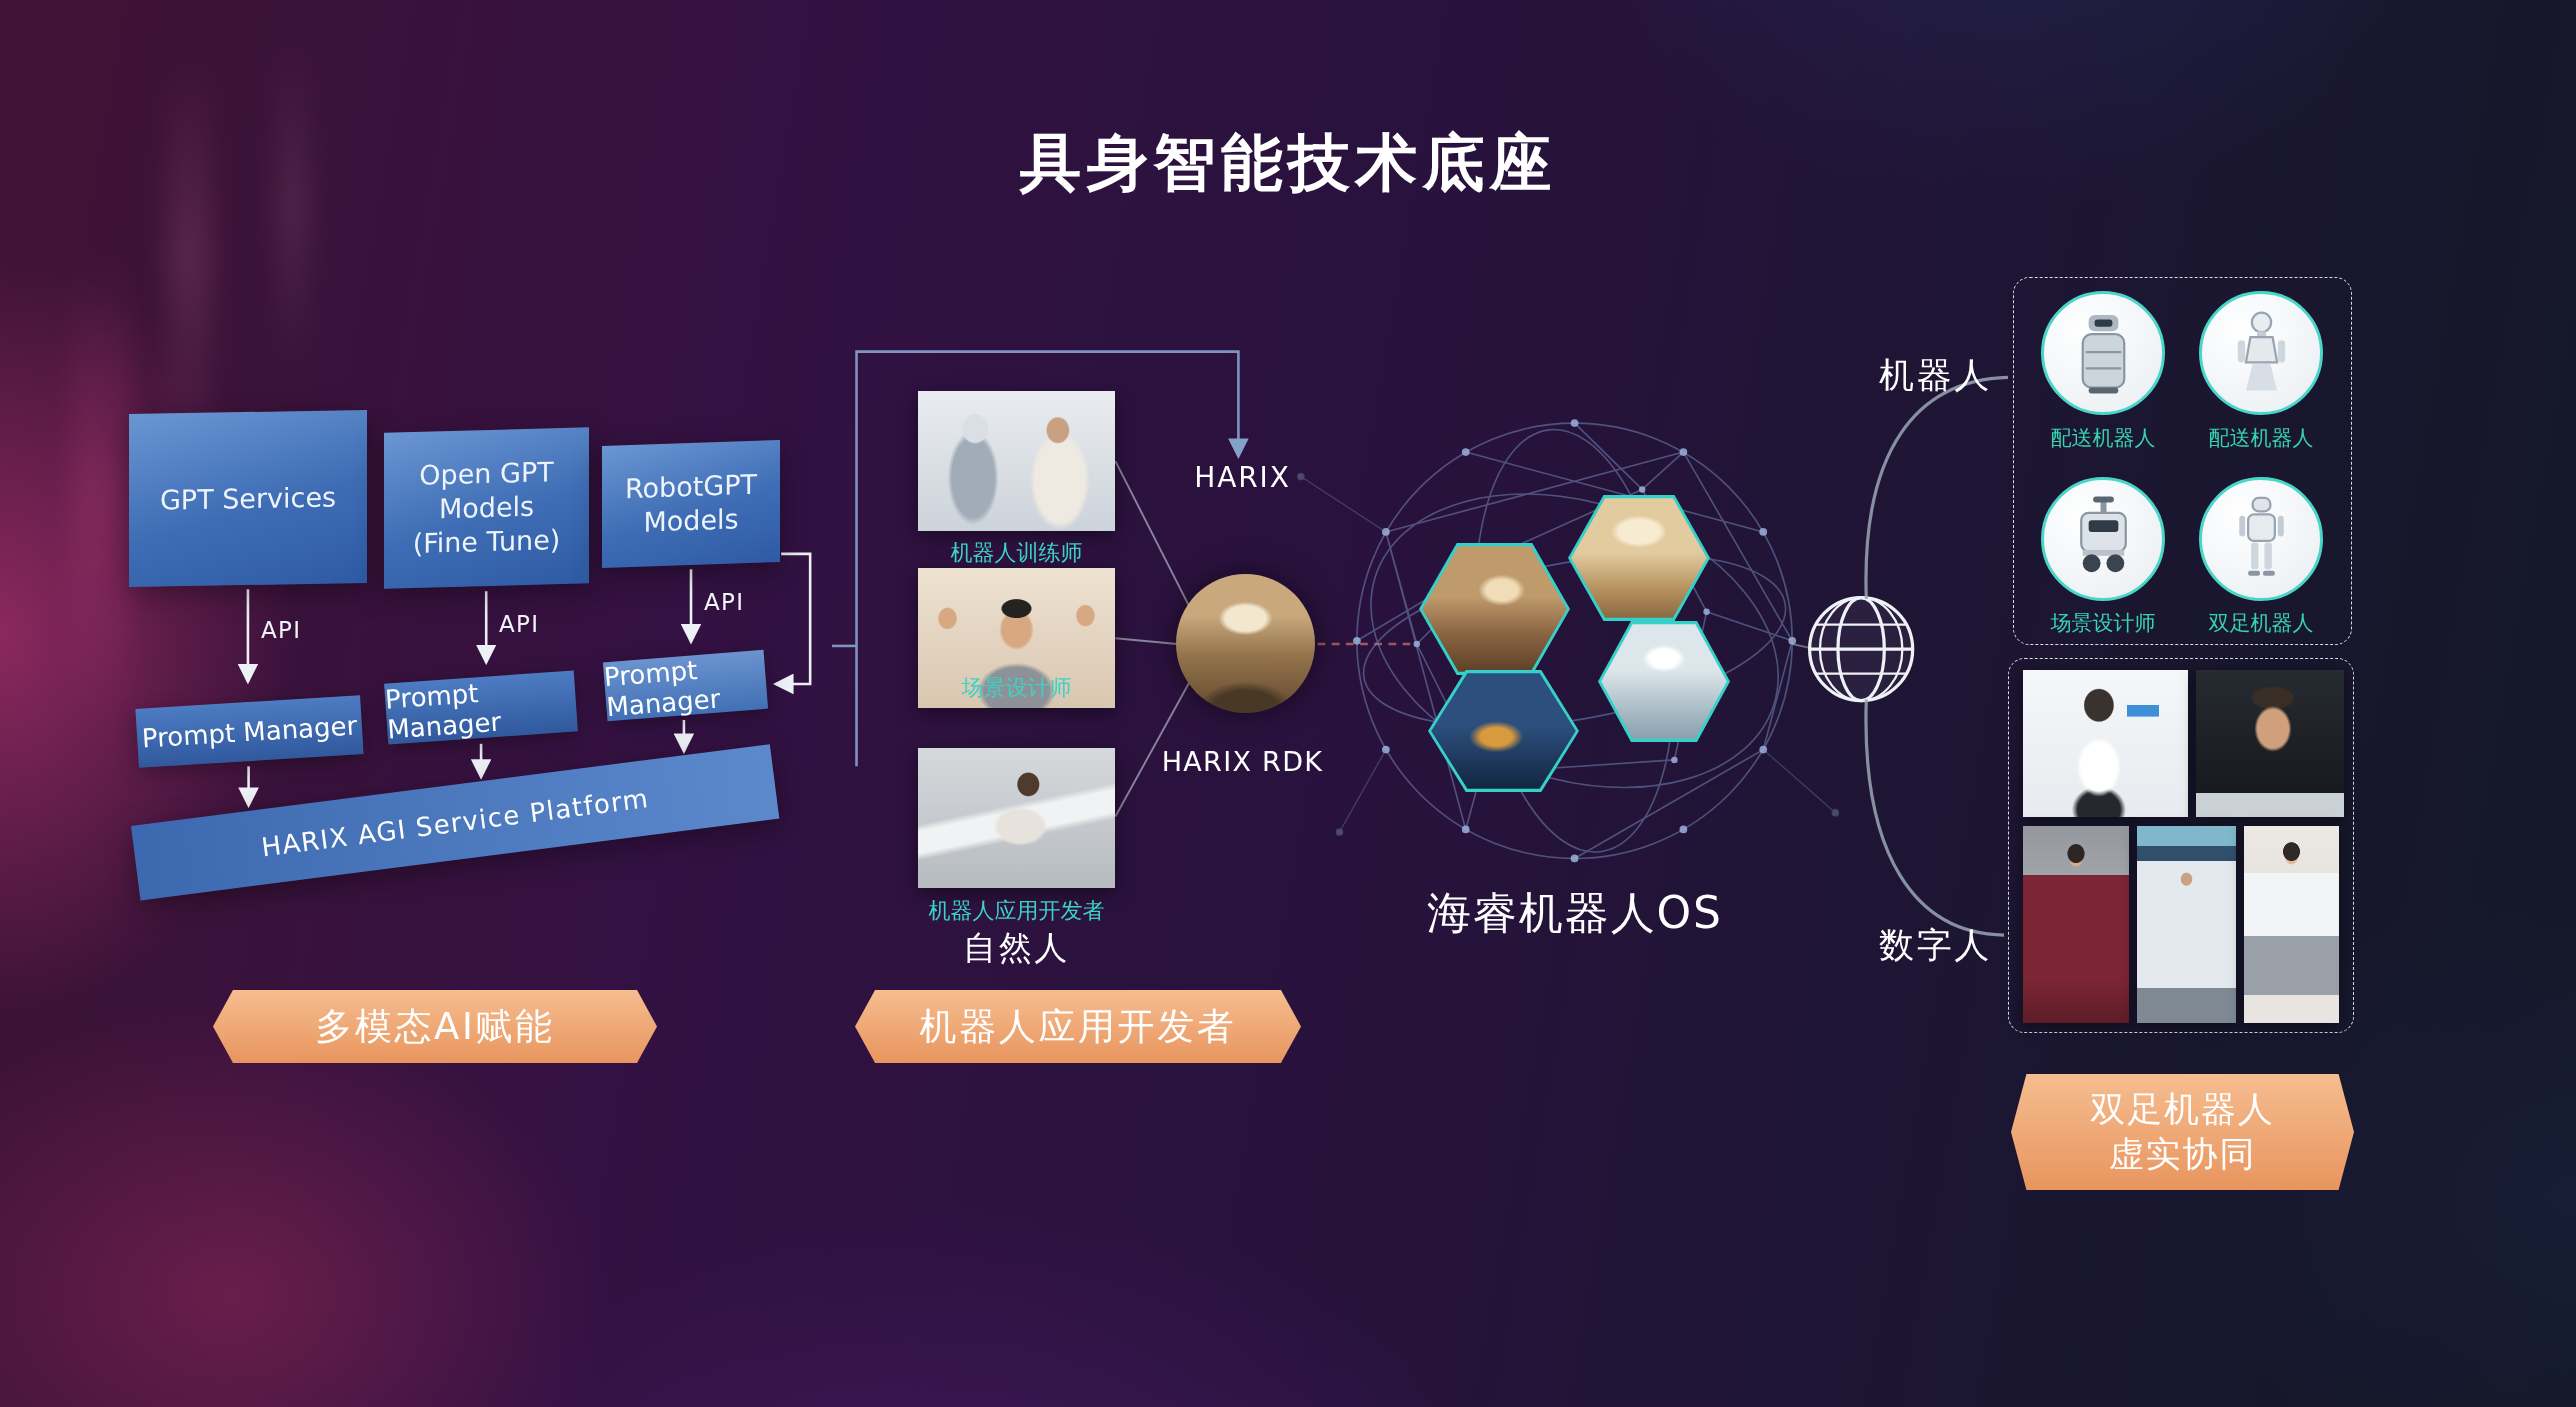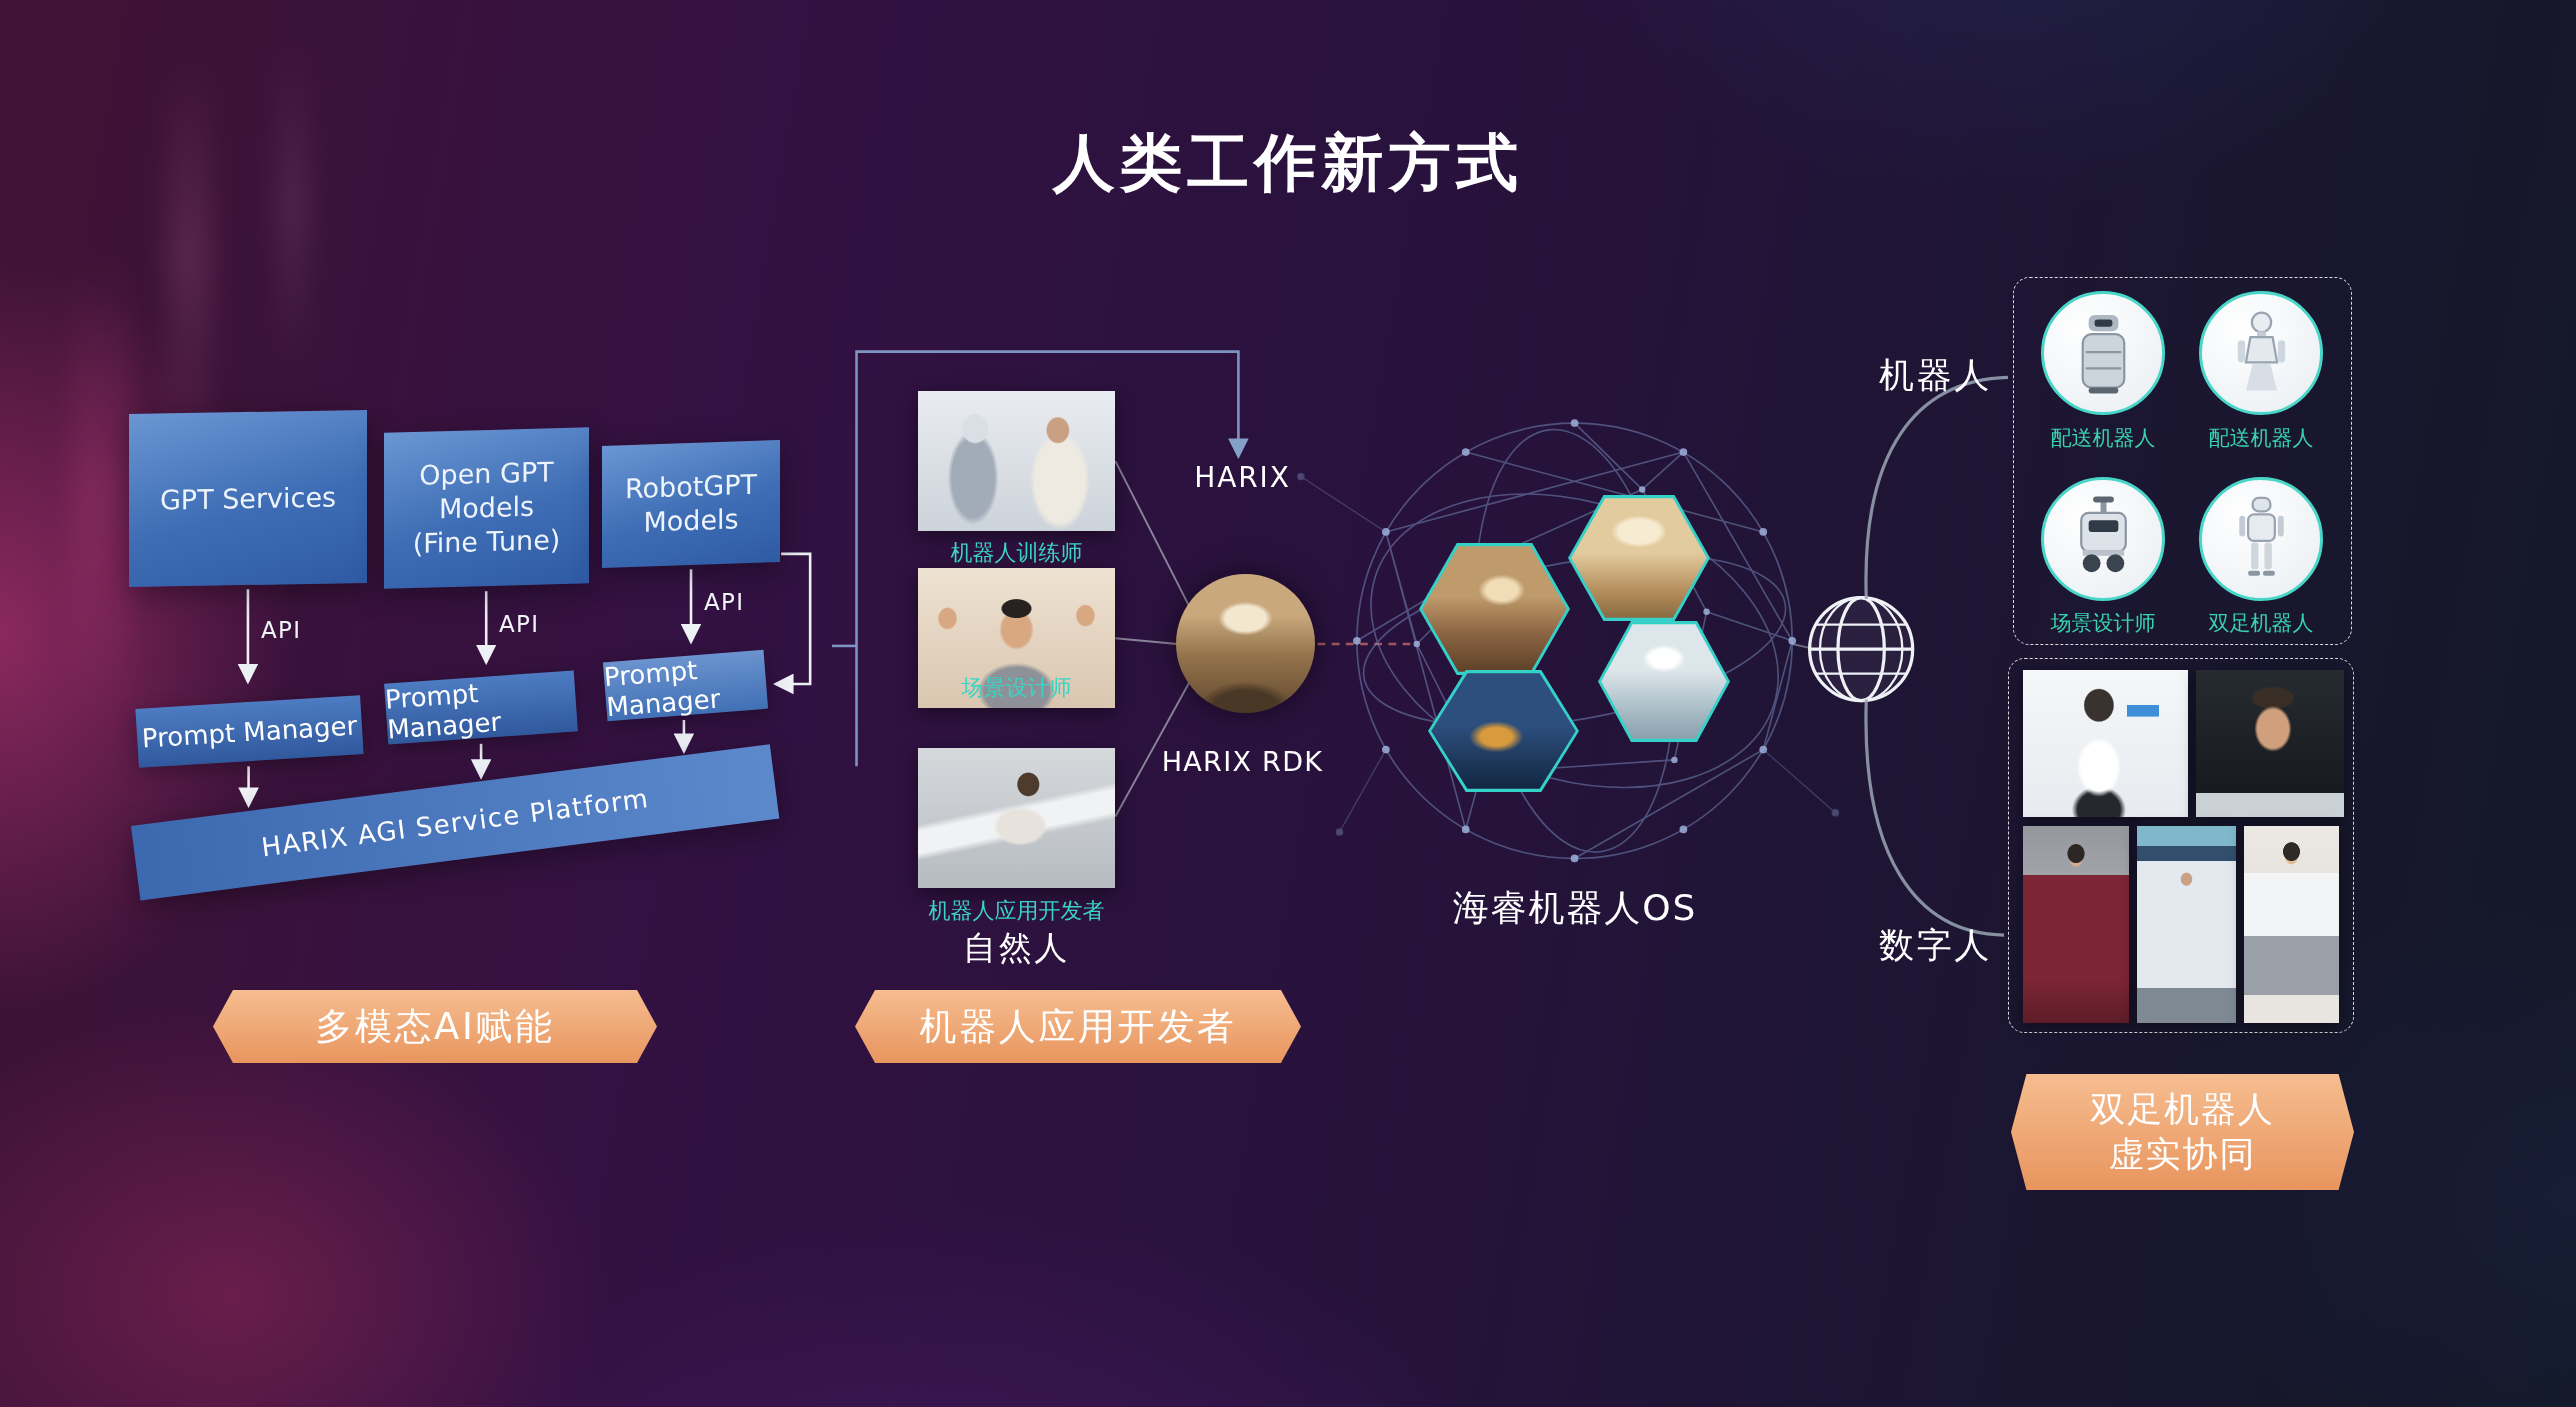--- a/index.html
+++ b/index.html
@@ -103,21 +103,21 @@
     linear-gradient(180deg,#e3cba0 45%,#b08a58 80%,#8a6a42 100%)}
   #hexC{left:1598px;top:621px;width:132px;height:121px}
   #hexC .in{background:
     radial-gradient(36px 23px at 50% 30%, #ffffff 40%, transparent 60%),
     linear-gradient(180deg,#dde6ea 40%,#a9bcc6 75%,#8aa0ac 100%)}
   #hexD{left:1428px;top:670px;width:151px;height:122px}
   #hexD .in{background:
     radial-gradient(45px 26px at 45% 55%, #d89a3c 35%, transparent 60%),
     linear-gradient(180deg,#2c4f7e 45%,#1c3557 80%,#132742 100%)}
 
-  #oslabel{left:1414px;top:884px;width:322px;text-align:center;color:#ffffff;font-size:36px;letter-spacing:1.9px}
+  #oslabel{left:1414px;top:884px;width:322px;text-align:center;color:#ffffff;font-size:44px;letter-spacing:1.9px}
 
   
   .rdash{border:1.9px dashed rgba(255,255,255,.85);border-radius:16.7px}
   #rb1{left:2013px;top:277px;width:339px;height:368px}
   #rb2{left:2008px;top:658px;width:346px;height:375px}
 
   .rcircle{width:124px;height:124px;border-radius:50%;z-index:3;
     background:radial-gradient(circle at 35% 30%,#ffffff,#e9eef2);
     border:3.2px solid #49d6c9;display:flex;align-items:center;justify-content:center}
   #rc1{left:2041px;top:291px}#rc2{left:2199px;top:291px}#rc3{left:2041px;top:477px}#rc4{left:2199px;top:477px}
@@ -241,21 +241,21 @@
       <line x1="2810" y1="1008" x2="2970" y2="1008"></line>
       <line x1="2820" y1="970" x2="2960" y2="970" stroke-width="3.5"></line>
       <line x1="2820" y1="1046" x2="2960" y2="1046" stroke-width="3.5"></line>
     </g>
     <g stroke="#9aa6b4" stroke-width="5" fill="none" opacity="0.85">
       <path d="M2898 930 C2890 700 2975 590 3118 586"></path>
       <path d="M2898 1086 C2890 1330 2975 1450 3112 1452"></path>
     </g>
   </svg>
 
-  <div id="title" class="el">人类工作新方式</div>
+  <div id="title" class="el">具身智能技术底座</div>
 
   <div id="box1" class="el gbox"><span>GPT Services</span></div>
   <div id="box2" class="el gbox"><span>Open GPT Models
 (Fine Tune)</span></div>
   <div id="box3" class="el gbox"><span>RobotGPT Models</span></div>
 
   <div id="api1" class="el api">API</div>
   <div id="api2" class="el api">API</div>
   <div id="api3" class="el api">API</div>
 

